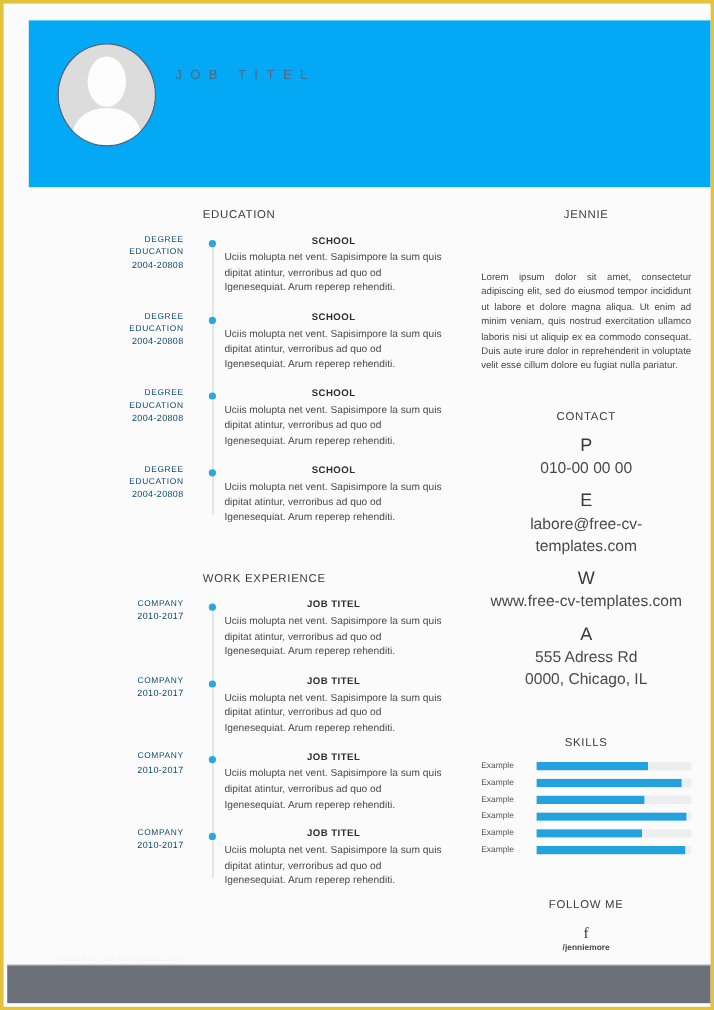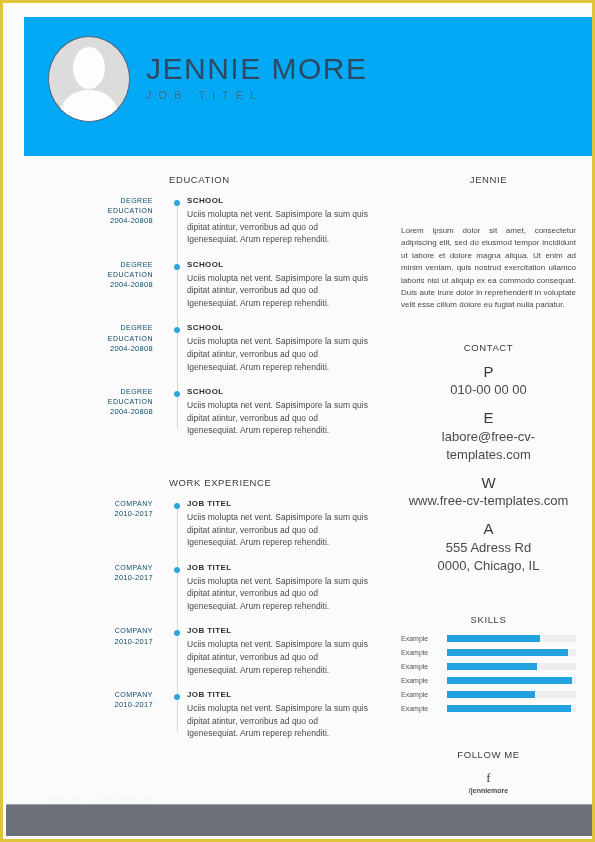--- a/index.html
+++ b/index.html
@@ -149,20 +149,21 @@
     flex: 1;
     padding-left: 18px;
   }
   .tl-title {
     font-size: 8px;
     letter-spacing: 0.4px;
     color: #2f2f2f;
     text-transform: uppercase;
     font-weight: 700;
     margin-bottom: 3px;
+    text-align: center;
   }
   .tl-desc {
     font-size: 8.5px;
     line-height: 1.48;
     color: #4a4a4a;
   }
 
   .wk-gap { height: 26px; }
 
   
@@ -257,21 +258,20 @@
 
     <div class="header">
       <div class="avatar">
         <svg viewBox="0 0 80 84">
           <circle cx="40" cy="42" r="40" fill="#dcdcdc"></circle>
           <ellipse cx="40" cy="31" rx="16" ry="21" fill="#fdfdfd"></ellipse>
           <path d="M10 84 C10 62 24 53 40 53 C56 53 70 62 70 84 Z" fill="#fdfdfd"></path>
         </svg>
       </div>
       <div class="name-block">
-        <div class="name">JENNIE MORE</div>
         <div class="job-titel">JOB TITEL</div>
       </div>
     </div>
 
     <div class="left-col">
 
       <div class="sec-head-left">EDUCATION</div>
       <div class="timeline">
         <div class="tl-item">
           <div class="tl-meta">

